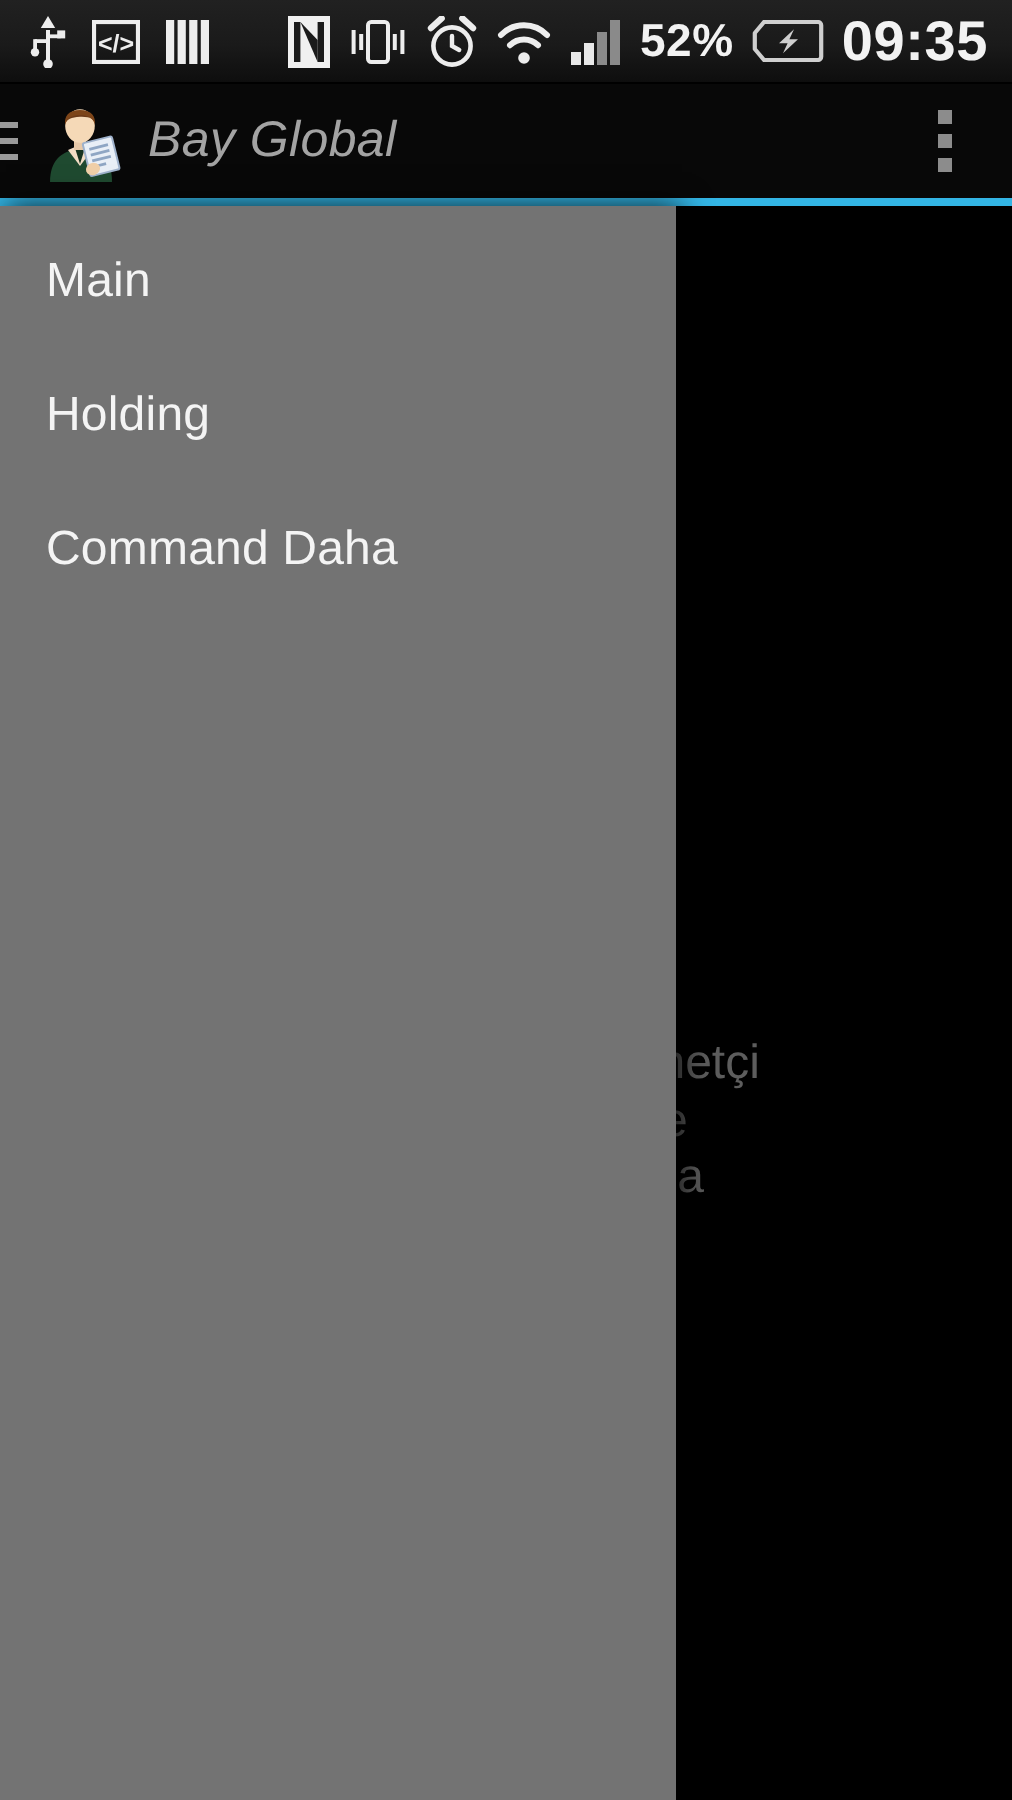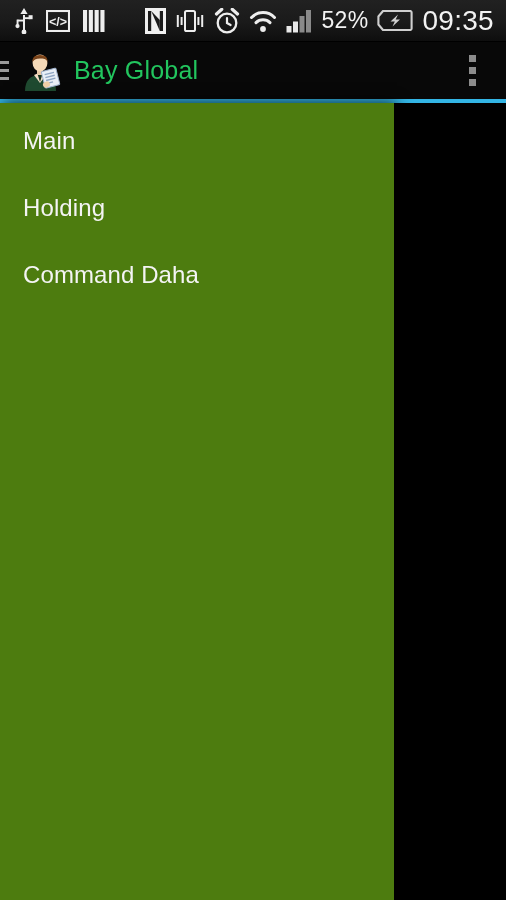--- a/index.html
+++ b/index.html
@@ -21,21 +21,21 @@
     position:absolute; top:0; left:0;
     width:506px; height:42px;
     background:linear-gradient(to bottom,#212121 0%,#1a1a1a 55%,#0e0e0e 100%);
     display:flex; align-items:center;
     border-bottom:1px solid #000;
   }
   .sb-left { display:flex; align-items:center; gap:12px; padding-left:14px; }
   .sb-right { margin-left:auto; display:flex; align-items:center; gap:9px; padding-right:12px; }
   .sb-icon { display:block; }
   .sb-text {
-    color:#f2f2f2; font-size:23px; font-weight:400;
+    color:#f2f2f2; font-size:23px; font-weight:700;
     letter-spacing:.3px; line-height:1;
   }
   #status-battery-pct { font-size:23px; }
   #status-clock { font-size:28px; }
 
   
   #action-bar {
     position:absolute; top:42px; left:0;
     width:506px; height:57px;
     background:#080808;
@@ -44,22 +44,22 @@
   #drawer-toggle {
     width:14px; height:57px;
     display:flex; flex-direction:column; justify-content:center;
     gap:5px; padding-left:0; margin-left:-4px;
   }
   #drawer-toggle span {
     display:block; width:13px; height:3px; background:#9a9a9a;
   }
   #app-icon { width:44px; height:44px; margin-left:8px; position:relative; }
   #app-title {
-    color:#22c55e; font-size:25px; font-weight:400;
-    margin-left:12px; letter-spacing:.2px;
+    color:#a3a3a3; font-size:25px; font-weight:400;
+    margin-left:12px; letter-spacing:.2px;font-style:italic;
   }
   #overflow-menu {
     margin-left:auto; margin-right:22px;
     display:flex; flex-direction:column; gap:5px;
     padding:6px 8px;
   }
   #overflow-menu i {
     display:block; width:7px; height:7px; background:#8c8c8c;
   }
   #accent-bar {
@@ -82,22 +82,22 @@
     margin-top:116px; white-space:nowrap;
   }
   #bg-body {
     color:#5d5d5d; font-size:24px; line-height:28.4px;
     margin-top:36px; white-space:pre-line;
   }
 
   
   #nav-drawer {
     position:absolute; top:103px; left:0;
-    width:394px; height:797px;
-    background:#4d7c0f;
+    width:338px; height:797px;
+    background:#737373;
     box-shadow:3px 0 14px rgba(0,0,0,.85);
   }
   .drawer-item {
     height:67px; display:flex; align-items:center;
     padding-left:23px;
   }
   .drawer-item-label {
     color:#f4f4f4; font-size:24px; font-weight:400;
     letter-spacing:.1px;
   }

